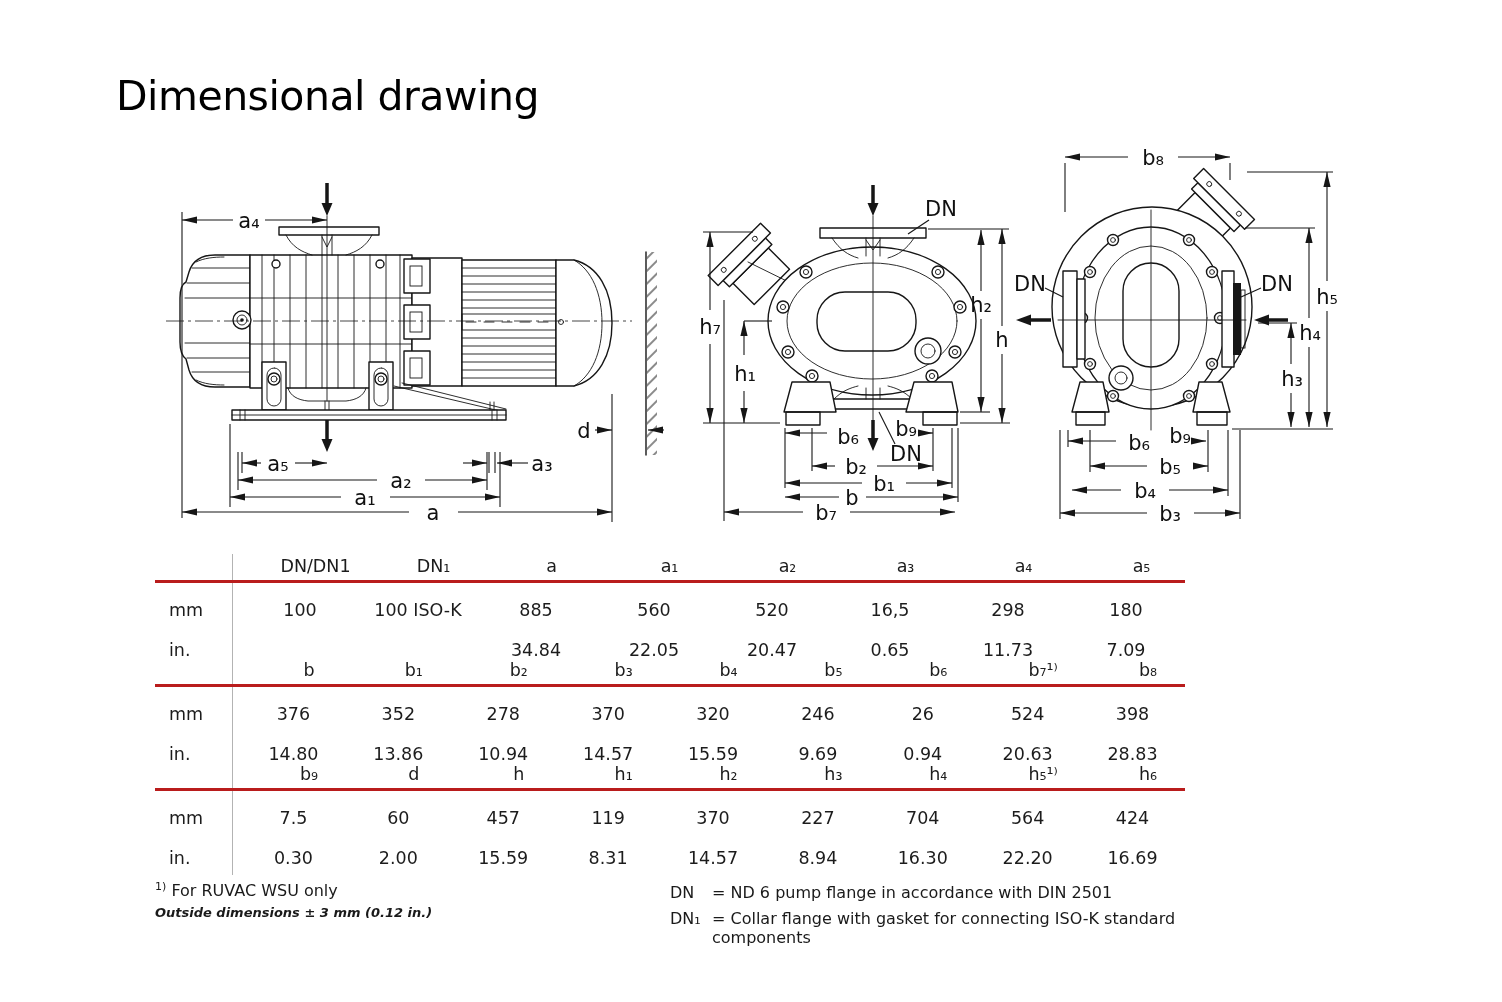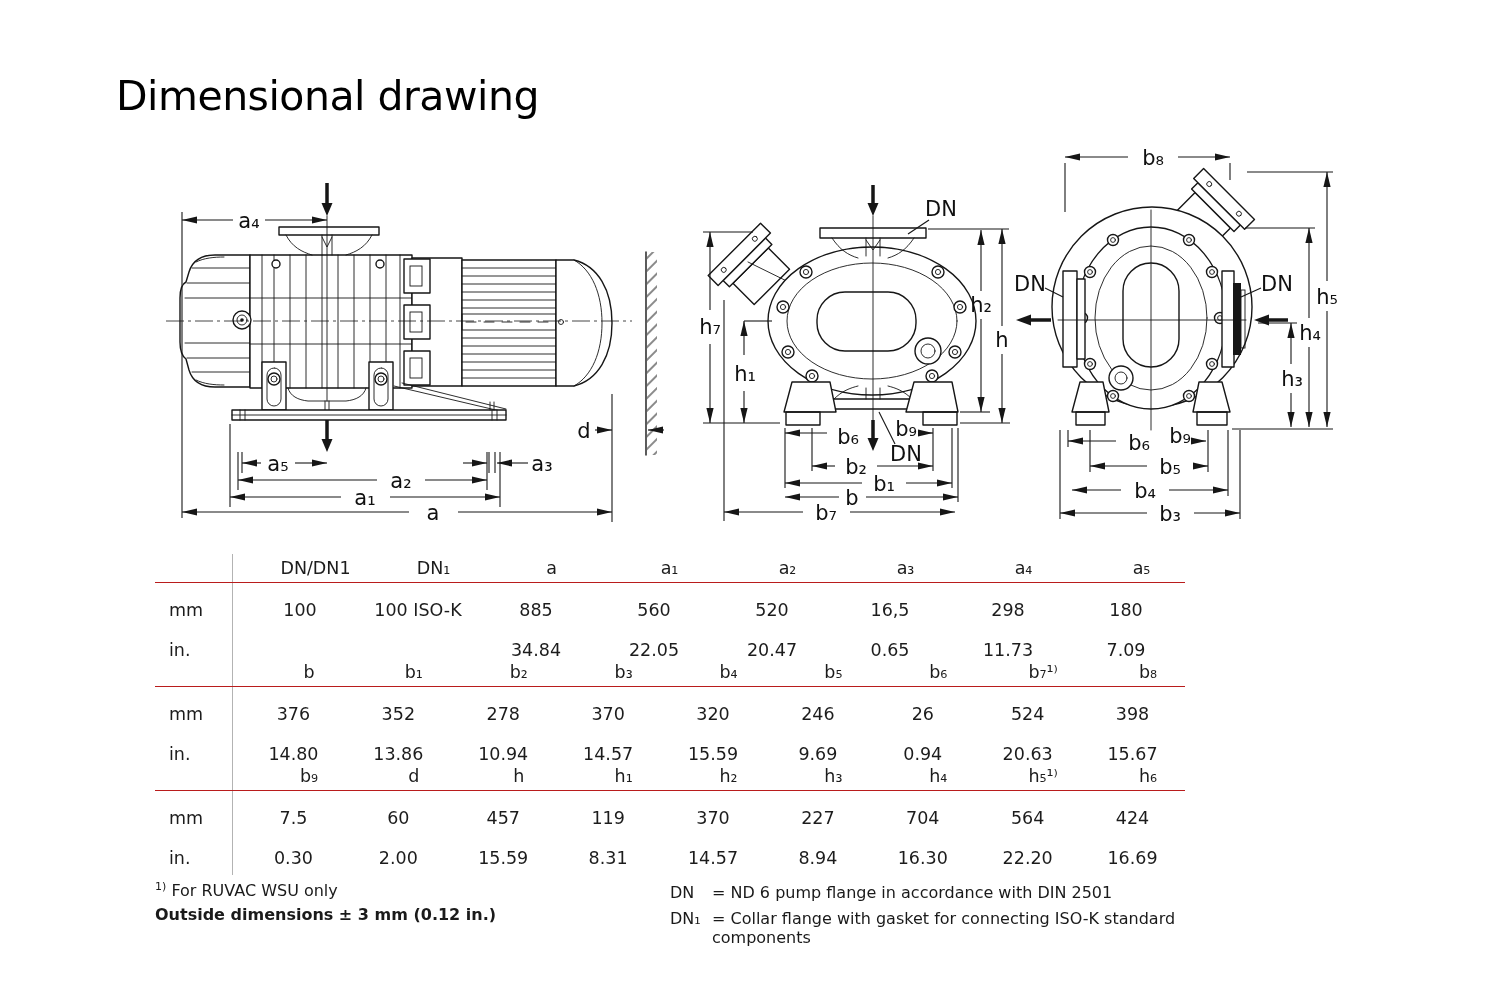--- a/index.html
+++ b/index.html
@@ -16,29 +16,29 @@
   #drawing text.lbl { font-size:21px; fill:#101010; }
   .s1 { stroke:#161616; stroke-width:1.4; fill:none; stroke-linejoin:round; stroke-linecap:round; }
   .sf { stroke:#161616; stroke-width:1.4; fill:#fff; stroke-linejoin:round; }
   .s0 { stroke:#161616; stroke-width:0.9; fill:none; stroke-linecap:round; }
   .dim { stroke:#161616; stroke-width:1.1; fill:none; }
   .cl  { stroke:#161616; stroke-width:0.8; stroke-dasharray:18 4 3 4; fill:none; }
   .barrow { stroke:#161616; stroke-width:3.5; }
 
   .dtable { position:absolute; left:155px; width:1030px; font-size:17.5px; color:#1c1c1c; }
   .trow { display:grid; grid-template-columns:var(--cols); }
-  .trow.head { height:31px; align-items:end; padding-bottom:4px; border-bottom:1px solid #b91c1c; box-sizing:border-box;gap:31px; }
+  .trow.head { height:31px; align-items:end; padding-bottom:4px; border-bottom:3px solid #b91c1c; box-sizing:border-box;gap:31px; }
   .trow.vals { height:26px; align-items:center;margin-top:14px; }
   .cell { text-align:center; white-space:nowrap; }
   .rowlab { text-align:left; padding-left:14px; }
   .vdiv { position:absolute; left:232px; top:554px; width:1px; height:321px; background:#b3b3b3; }
 
   .fn { position:absolute; font-size:16px; color:#1a1a1a; }
   .fn-sup { font-size:11px; vertical-align:6px; }
-  .fn-bold { font-weight:bold; font-size:16px; }
+  .fn-bold { font-weight:bold; font-size:13px;font-style:italic; }
   .fn-line { display:grid; grid-template-columns:42px auto; }
   .fn-line + .fn-line { margin-top:7px; }
 </style>
 </head>
 <body>
 
 <div class="page-title">Dimensional drawing</div>
 
 <svg id="drawing" viewBox="140 130 1340 420" width="1340" height="420">
   <defs>
@@ -398,21 +398,21 @@
   <div class="trow vals">
     <div class="cell rowlab">in.</div>
     <div class="cell">14.80</div>
     <div class="cell">13.86</div>
     <div class="cell">10.94</div>
     <div class="cell">14.57</div>
     <div class="cell">15.59</div>
     <div class="cell">9.69</div>
     <div class="cell">0.94</div>
     <div class="cell">20.63</div>
-    <div class="cell">15.67</div>
+    <div class="cell">28.83</div>
   </div>
 </div>
 
 <div class="dtable" style="top:760px; --cols:86px repeat(9,1fr);">
   <div class="trow head">
     <div class="cell rowlab"></div>
     <div class="cell">b₉</div>
     <div class="cell">d</div>
     <div class="cell">h</div>
     <div class="cell">h₁</div>

